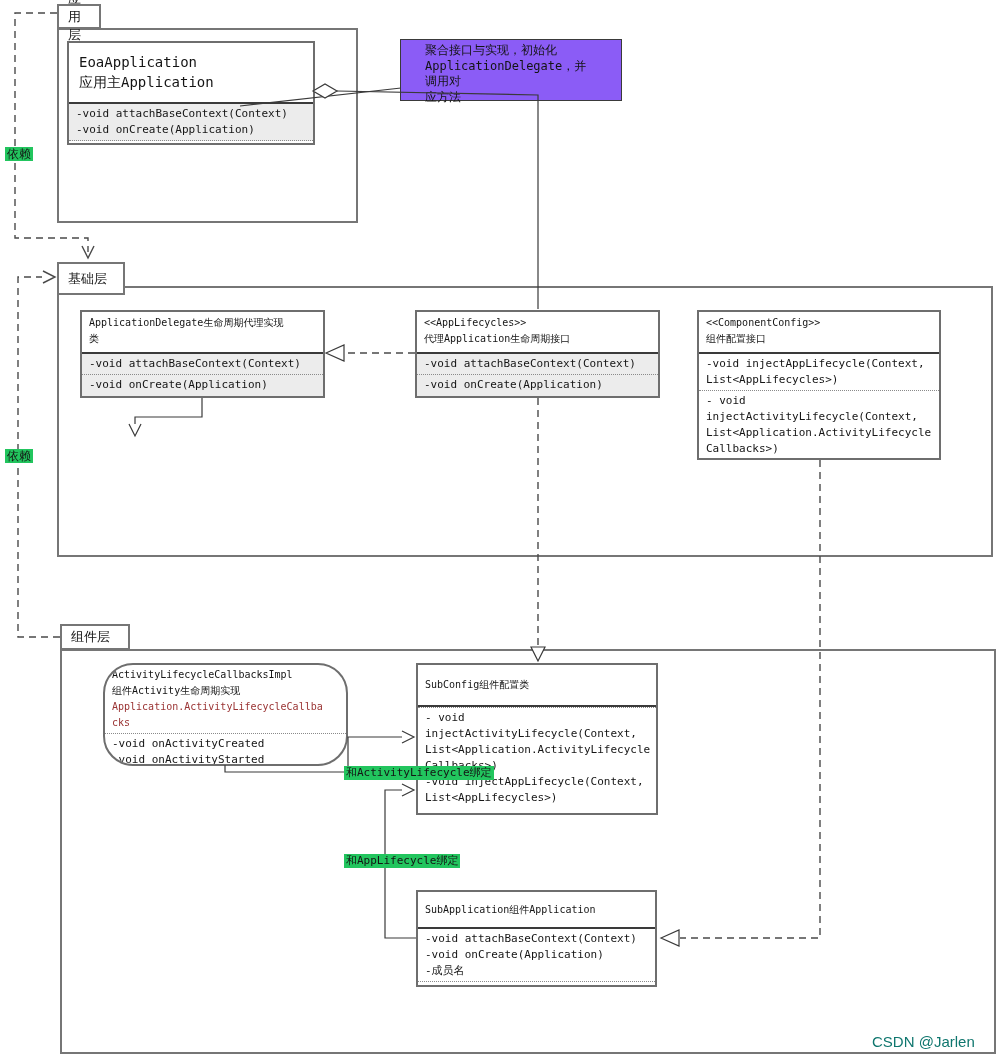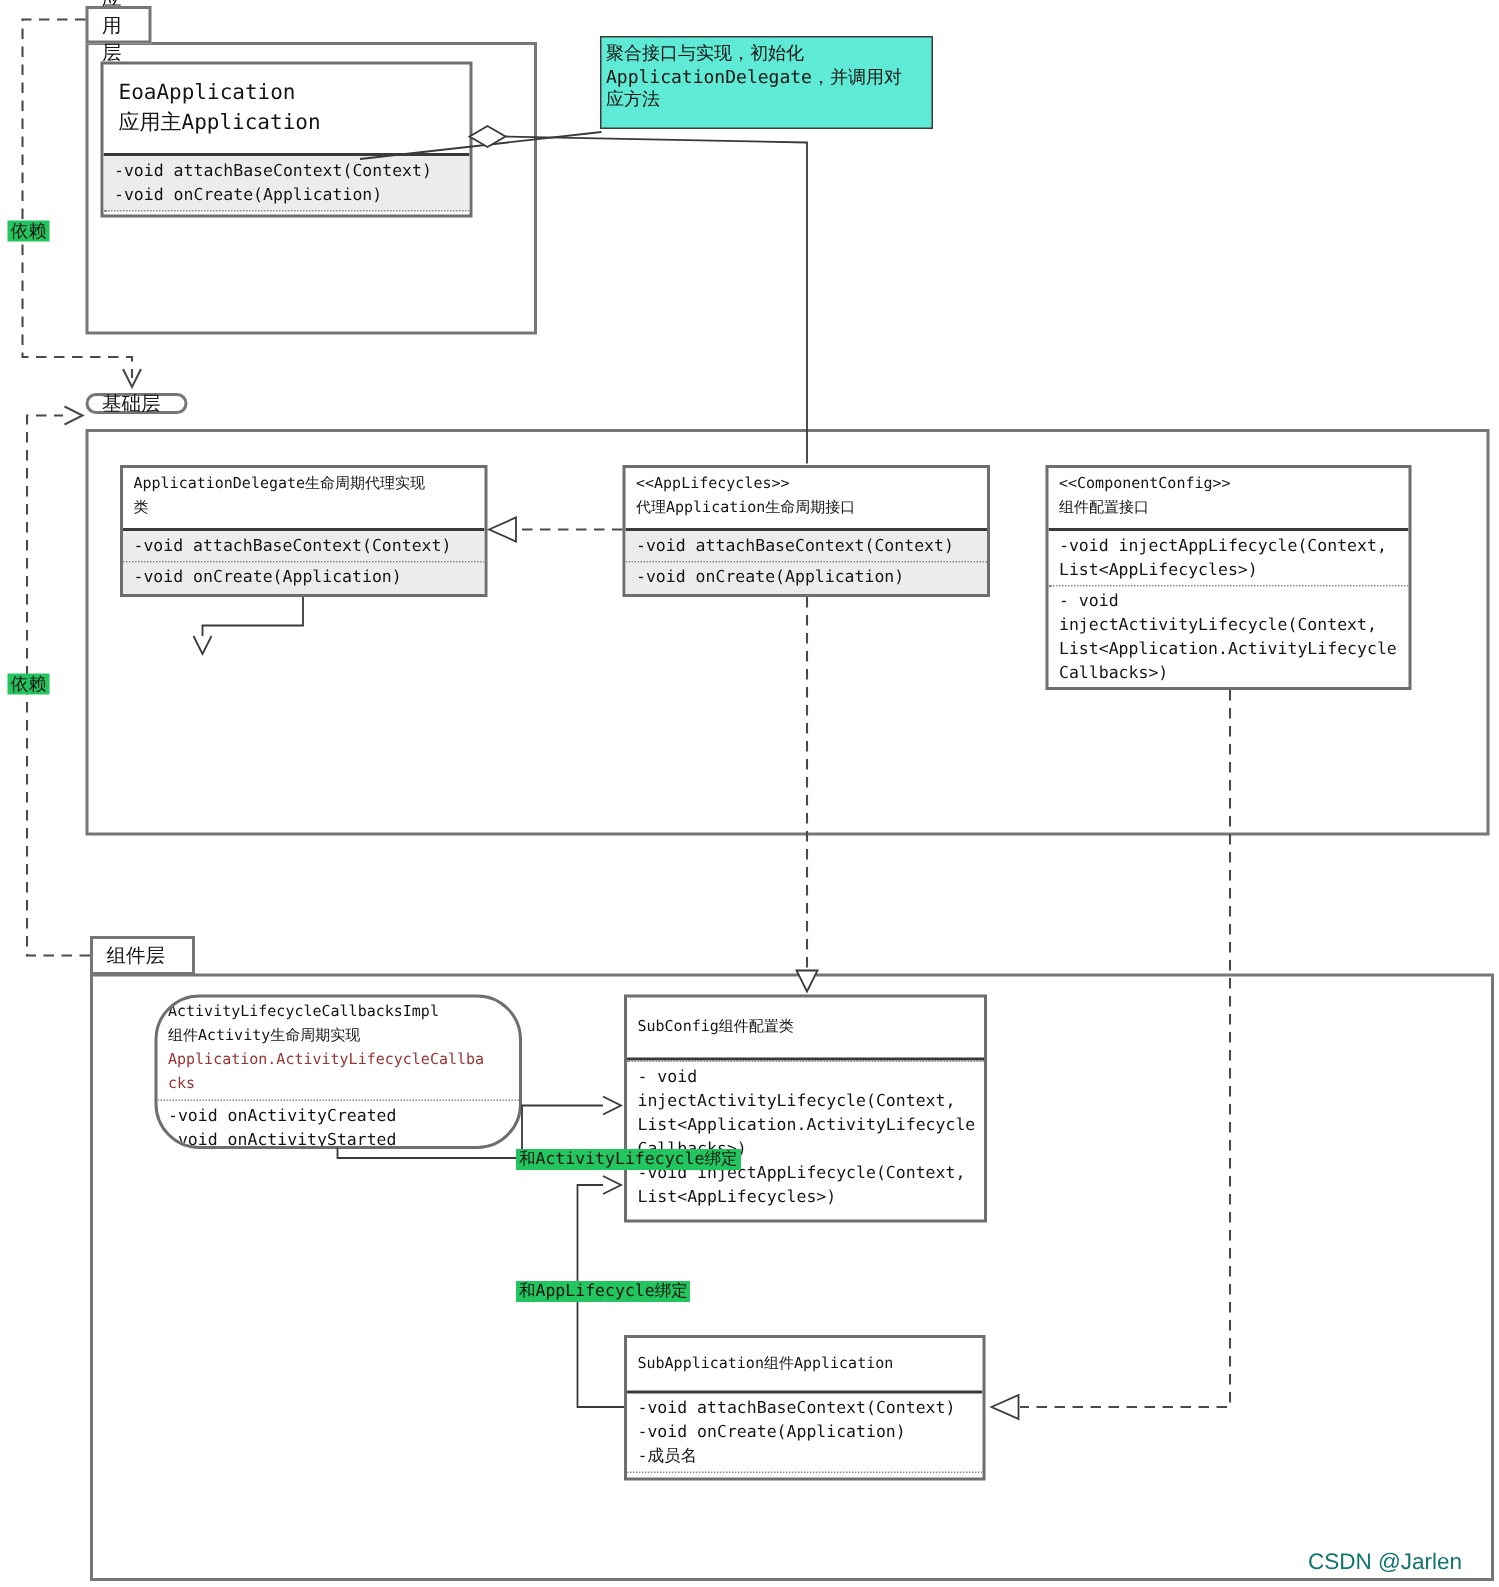--- a/index.html
+++ b/index.html
@@ -19,40 +19,40 @@
   .c-title.tall{height:50px;}
   .c-title.center1{display:flex;align-items:center;height:42px;}
   .title-red{color:#9a3333;}
   .c-methods{font-size:11px;line-height:16px;box-sizing:border-box;flex:0 0 auto;}
   .c-methods.gray{background:#ececec;flex:1 1 auto;}
   .c-methods.dotbottom{border-bottom:1px dotted #8a8a8a;}
   .c-methods.dottop{border-top:1px dotted #8a8a8a;}
   .m-group{padding:2px 7px;white-space:pre-wrap;}
   .m-group.dotsep{border-bottom:1px dotted #8a8a8a;}
   
-  .uml-note{position:absolute;border:1.5px solid #3a3a3a;background:#5eead4;box-sizing:border-box;
-            font-size:12px;line-height:15.5px;padding:3px 3px;white-space:pre-wrap;z-index:3;}
+  .uml-note{position:absolute;border:1.5px solid #3a3a3a;background:#8b5cf6;box-sizing:border-box;
+            font-size:12px;line-height:15.5px;padding:3px 24px;white-space:pre-wrap;z-index:3;margin-top:15px;}
   
   .flabel{position:absolute;font-size:11px;line-height:14px;background:#22c55e;padding:0 2px;z-index:6;}
   .flabel.cjk{font-size:12px;}
   #svg-layer{position:absolute;left:0;top:0;z-index:5;pointer-events:none;}
   .watermark{position:absolute;font-family:"Liberation Sans","DejaVu Sans",sans-serif;
              font-size:15px;color:#0f766e;z-index:4;}
 </style>
 </head>
 <body>
 
 <div id="canvas">
 
   <div class="pkg-tab" style="left:57px;top:4px;width:44px;height:25px;">
     <span>应用层</span>
   </div>
   <div class="pkg-body" style="left:57px;top:28px;width:301px;height:195px;"></div>
 
-  <div class="pkg-tab" style="left:57px;top:262px;width:68px;height:14px;border-radius:10px;">
+  <div class="pkg-tab" style="left:57px;top:262px;width:68px;height:33px;">
     <span>基础层</span>
   </div>
   <div class="pkg-body" style="left:57px;top:286px;width:936px;height:271px;"></div>
 
   <div class="pkg-tab" style="left:60px;top:624px;width:70px;height:26px;">
     <span>组件层</span>
   </div>
   <div class="pkg-body" style="left:60px;top:649px;width:936px;height:405px;"></div>
 
   <div class="uml-note" style="left:400px;top:24px;width:222px;height:62px;">聚合接口与实现，初始化

